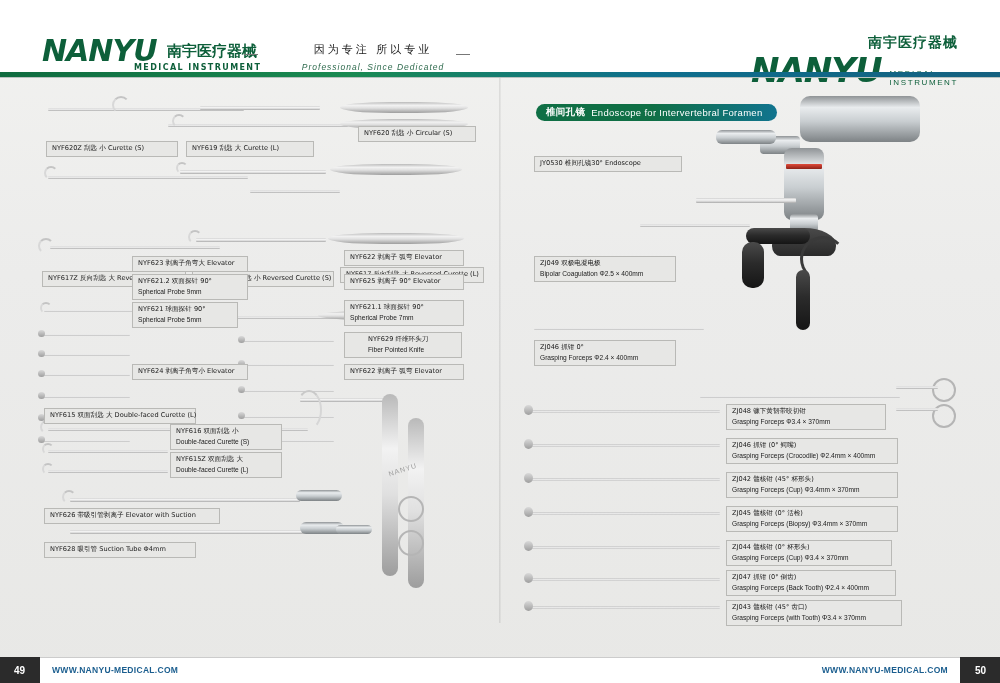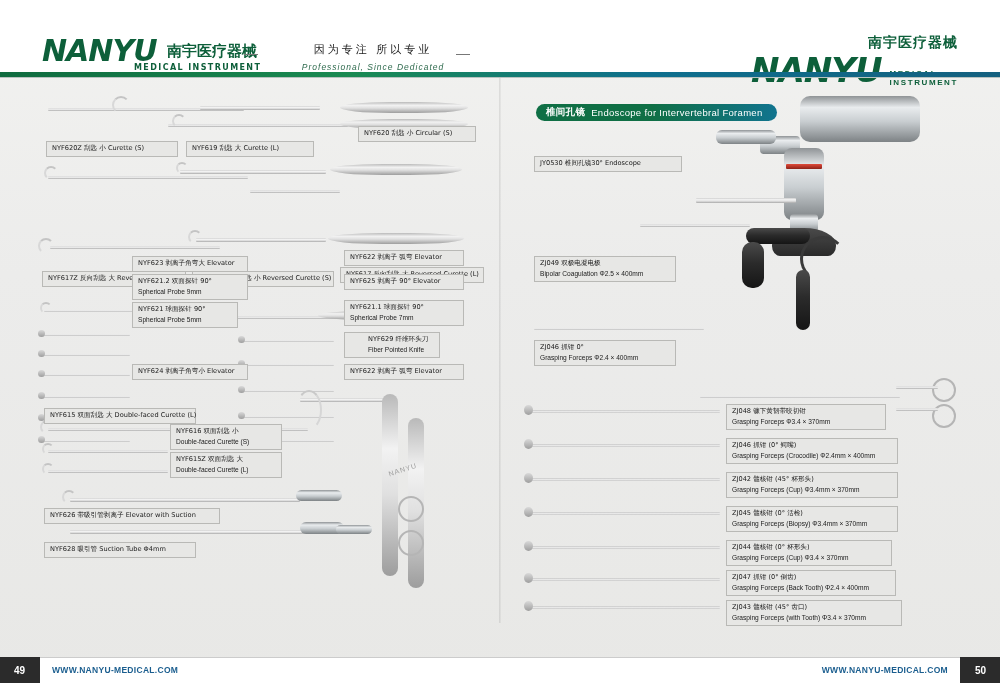--- a/index.html
+++ b/index.html
@@ -56,21 +56,21 @@
   .slogan .cn { font-size: 11px; color: #222; letter-spacing: 3px; font-family: "DejaVu Sans", sans-serif; }
   .slogan .en { font-size: 8.5px; color: #2f6b4e; letter-spacing: 1px; margin-top: 5px; font-style: italic; }
   .slogan .bar { width: 180px; height: 1px; background: #2f6b4e; margin: 4px auto 0; }
   .slogan-line-l { position:absolute; left:244px; top:54px; width:14px; height:1px; background:#777; }
   .slogan-line-r { position:absolute; left:456px; top:54px; width:14px; height:1px; background:#777; }
   .logo-right .nanyu-word { font-size: 34px; }
   .logo-right .r-cn {
     font-size: 14px; font-weight: 700; color:#0d5f3a; letter-spacing:1px;
     font-family: "DejaVu Sans", sans-serif; margin-bottom:1px;
   }
-  .logo-right .r-sub { font-size: 8px; letter-spacing: 1.6px; color:#0d5f3a; font-weight:700; }
+  .logo-right .r-sub { font-size: 8px; letter-spacing: 1.6px; color:#0d5f3a; font-weight:400; }
   .r-row { display:flex; align-items:flex-end; justify-content:flex-end; gap:8px; }
 
   
   .footer {
     position: absolute; left: 0; bottom: 0; width: 1000px; height: 26px;
     background: #ffffff; border-top: 1px solid #ccc;
   }
   .foot-bar-l { position:absolute; left:0; bottom:0; width:40px; height:26px; background:#2b2b2b; }
   .foot-bar-r { position:absolute; right:0; bottom:0; width:40px; height:26px; background:#2b2b2b; }
   .foot-num { position:absolute; bottom:7px; color:#fff; font-size:10px; font-weight:700; }
@@ -288,21 +288,21 @@
       <div class="cn">NYF625 剥离子 90°  Elevator</div>
     </div>
     <div class="lbl two" style="left:132px; top:224px; width:106px;">
       <div class="cn">NYF621 球面探针 90°</div>
       <div class="en">Spherical Probe 5mm</div>
     </div>
     <div class="lbl two" style="left:344px; top:222px; width:120px;">
       <div class="cn">NYF621.1 球面探针 90°</div>
       <div class="en">Spherical Probe 7mm</div>
     </div>
-    <div class="lbl two" style="left:344px; top:254px; width:96px;padding-left:23px;">
+    <div class="lbl two" style="left:344px; top:254px; width:118px;padding-left:23px;">
       <div class="cn">NYF629 纤维环头刀</div>
       <div class="en">Fiber Pointed Knife</div>
     </div>
     <div class="lbl" style="left:132px; top:286px; width:116px;">
       <div class="cn">NYF624 剥离子角弯小 Elevator</div>
     </div>
     <div class="lbl" style="left:344px; top:286px; width:120px;">
       <div class="cn">NYF622 剥离子 弧弯 Elevator</div>
     </div>
 

